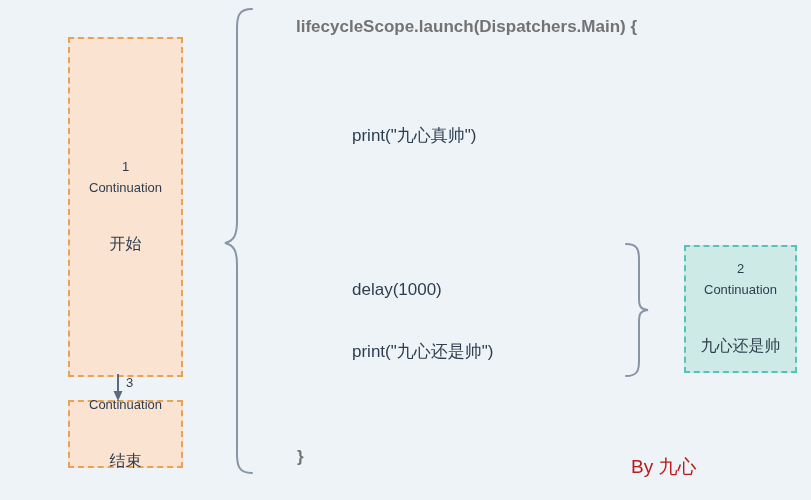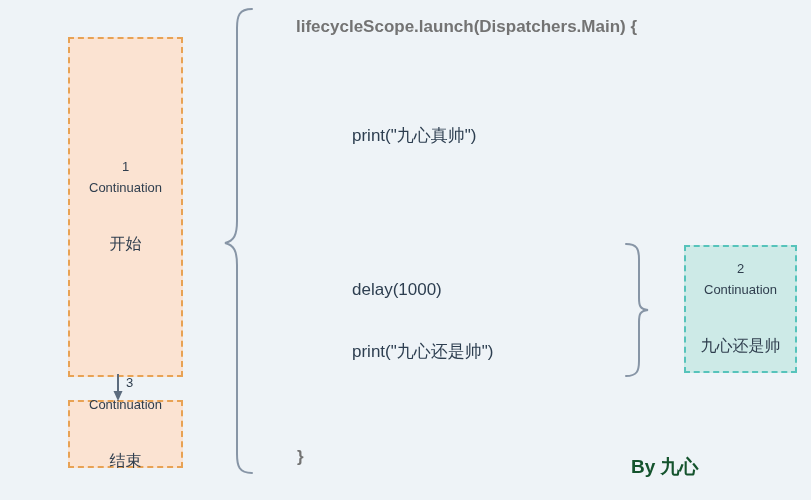--- a/index.html
+++ b/index.html
@@ -126,22 +126,22 @@
   #code-l2     { left: 56px; top: 232px; margin-top: 48px; }
   #code-l3     { left: 56px; top: 340px; }
   #code-close  { left: 1px;  top: 447px; font-size: 17px; }
 
   
   #signature {
     position: absolute;
     left: 631px;
     top: 454px;
     font-size: 19px;
-    font-weight: bold;
-    color: #14532d;
+    font-weight: normal;
+    color: #b91c1c;
     white-space: nowrap;
   }
 </style>
 </head>
 <body>
 
 <div id="canvas">
 
   <div class="dbox orange" id="box-start">
     <span class="ln">1</span>

